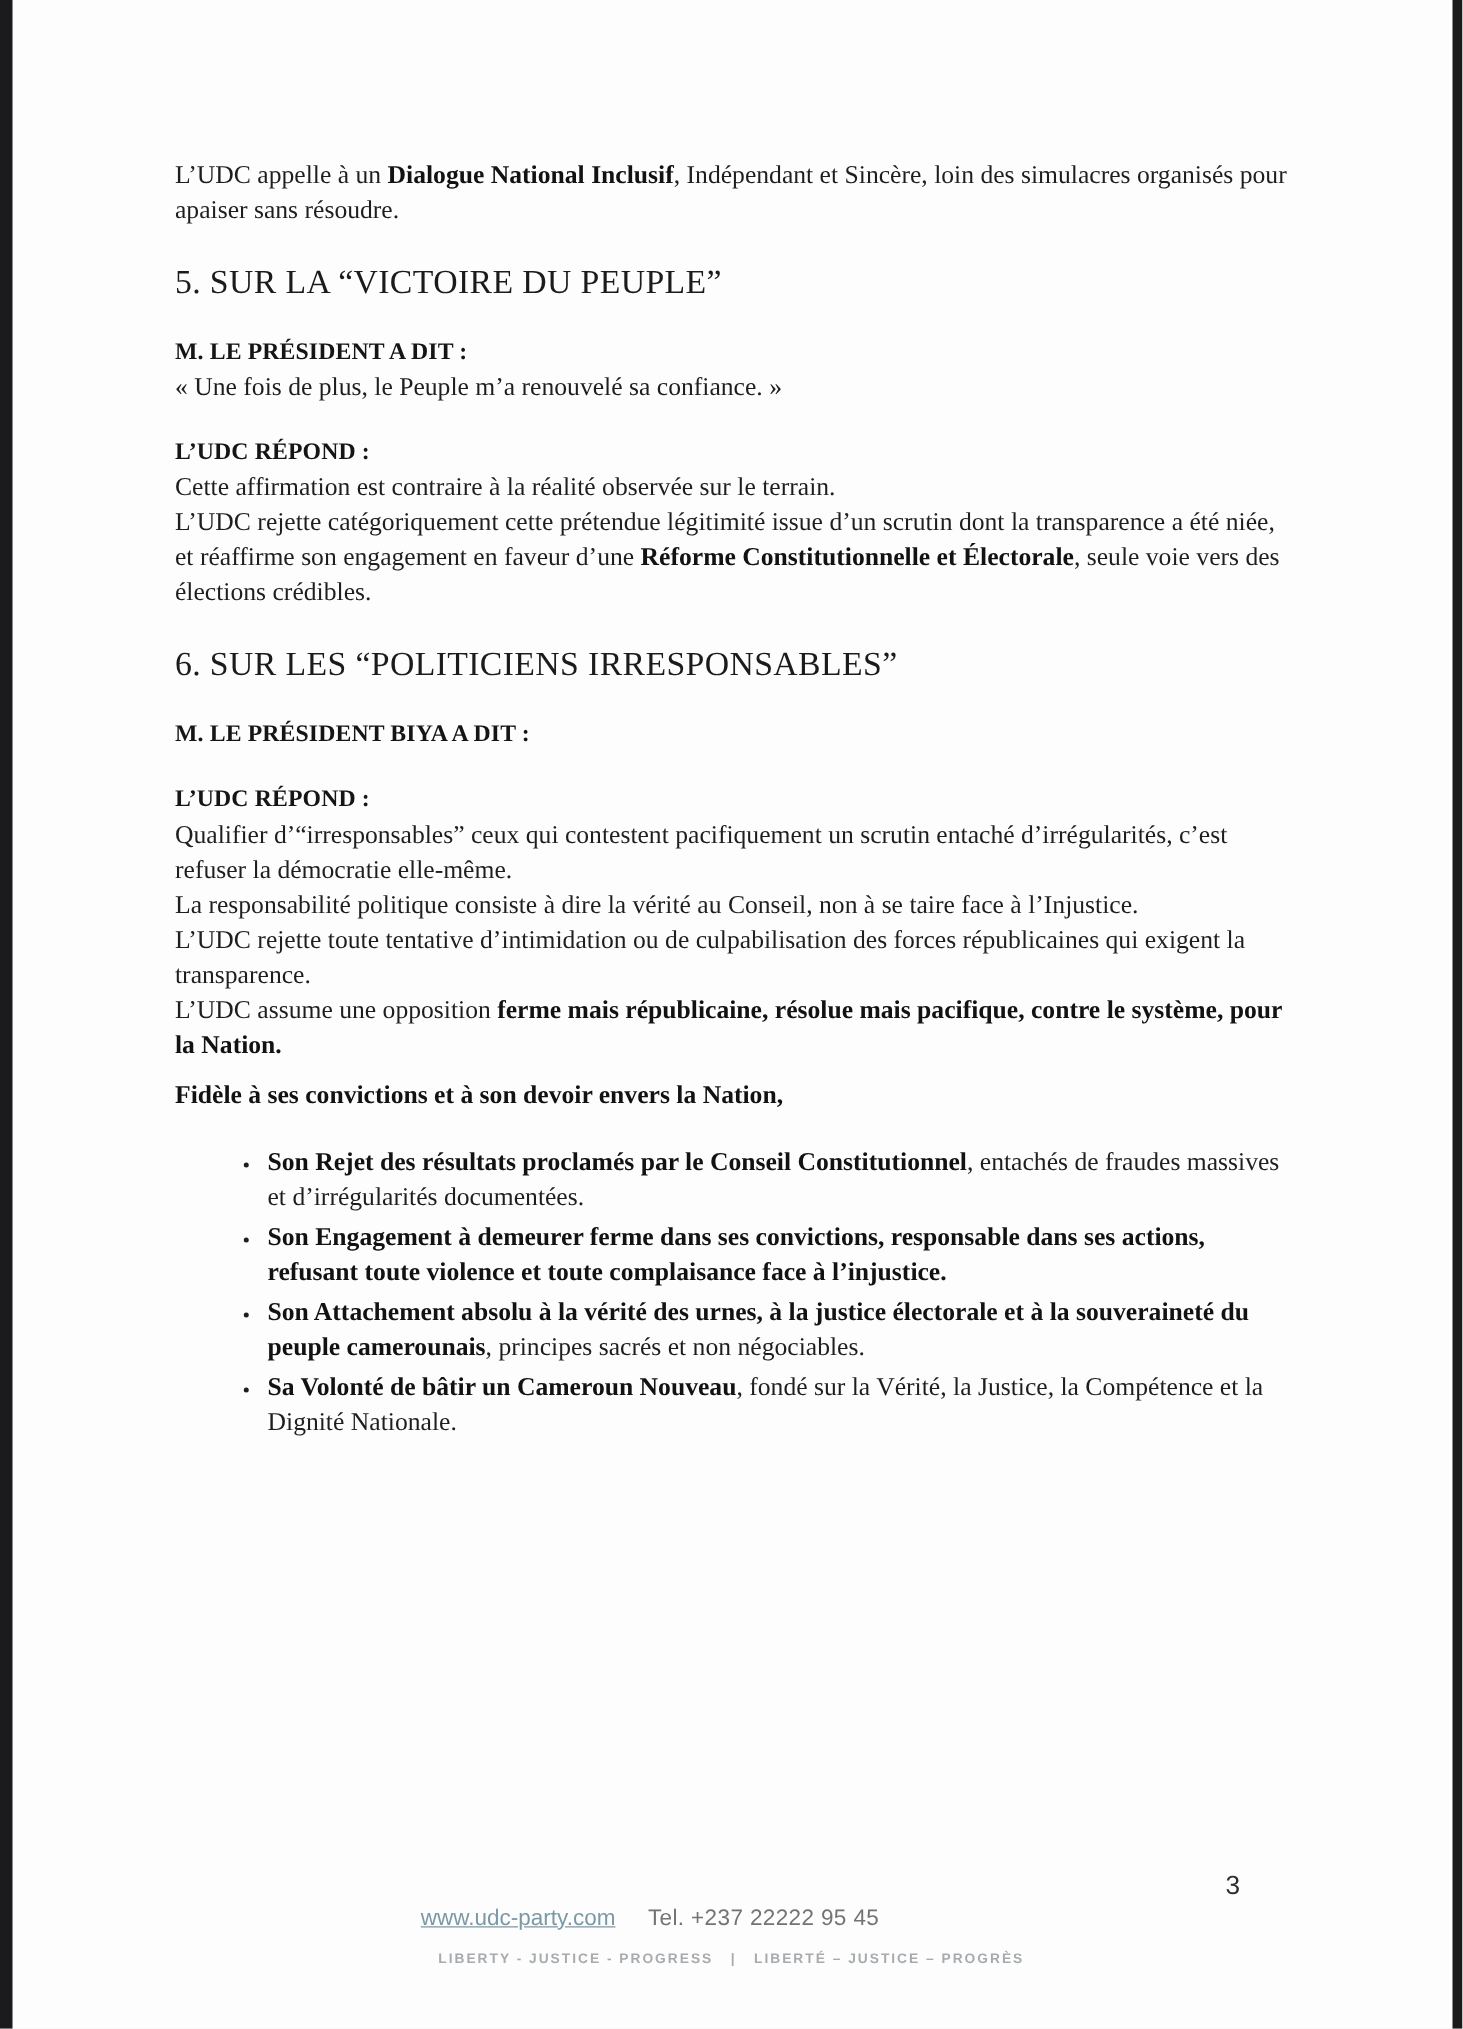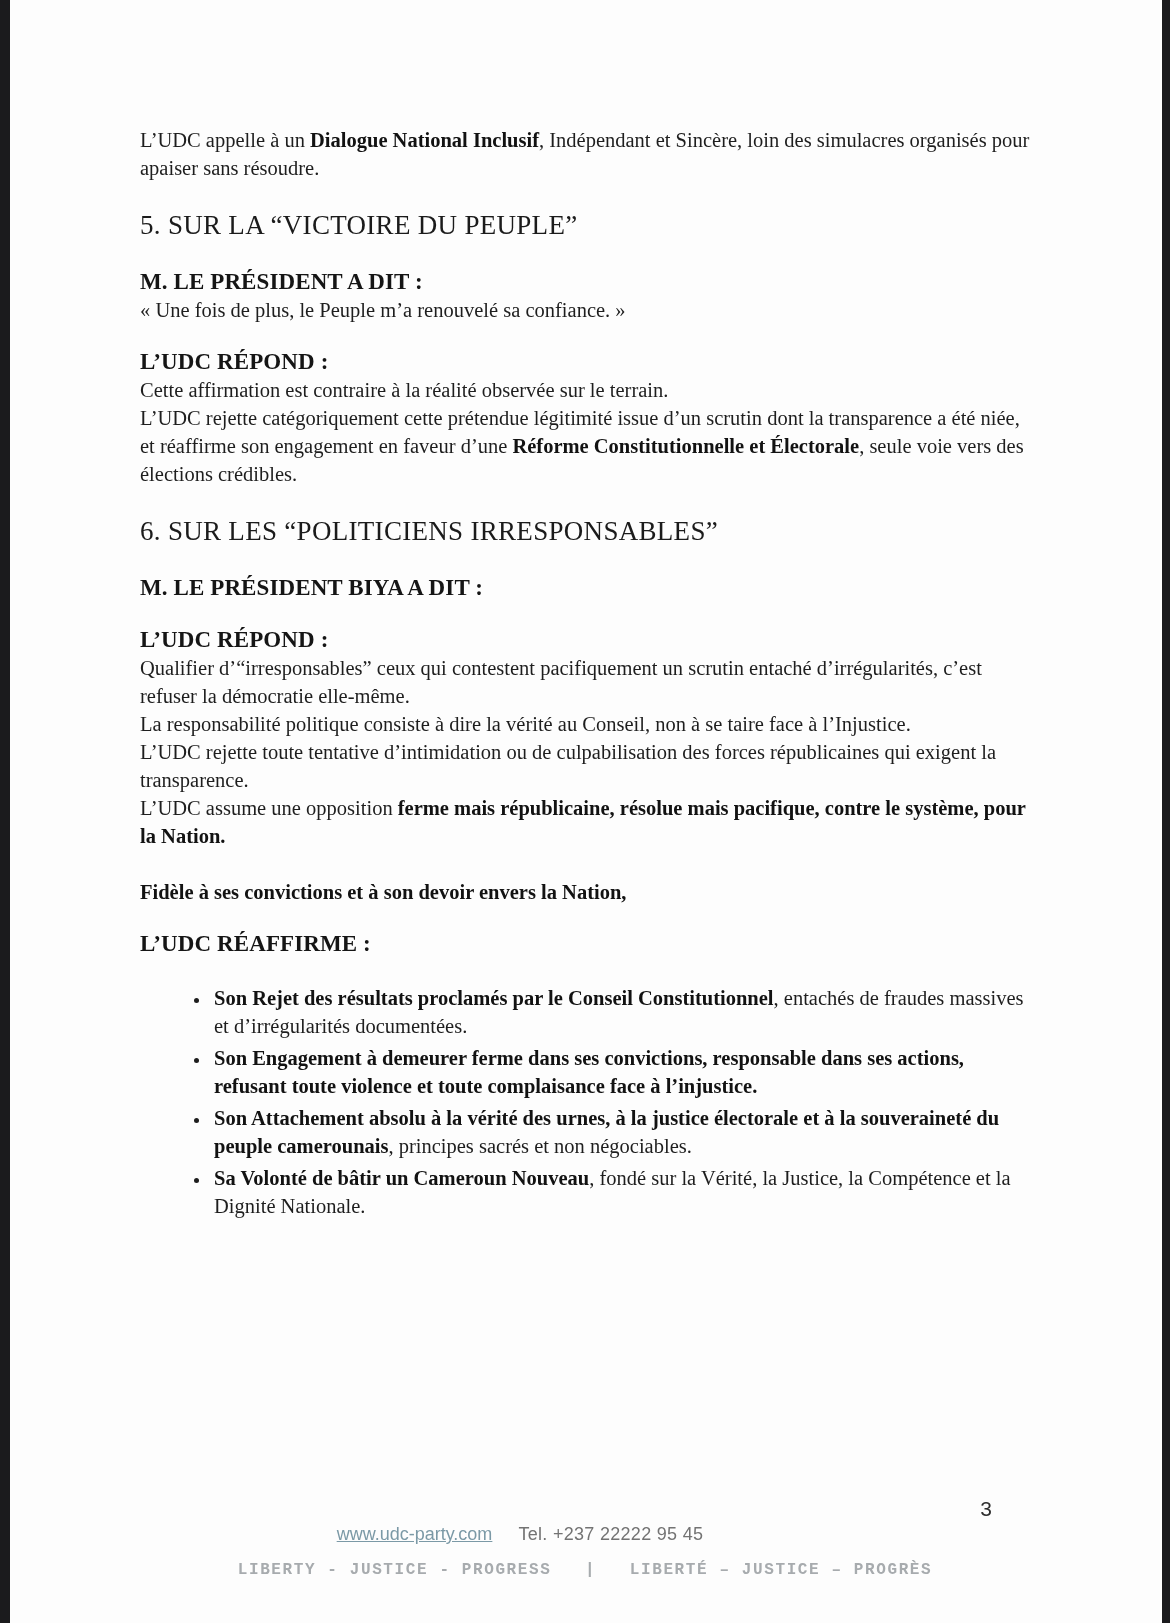--- a/index.html
+++ b/index.html
@@ -37,27 +37,27 @@
   h2.section-heading {
     font-size: 27px;
     font-weight: 400;
     letter-spacing: 0.3px;
     color: #1b1b1b;
     margin: 26px 0 26px 0;
     line-height: 34px;
   }
   p.label {
     font-weight: 700;
-    font-size: 23px;
+    font-size: 19px;
     color: #151515;
     margin-top: 24px;
     letter-spacing: 0.1px;
   }
   p.para { margin: 0; }
-  p.standalone { margin-top: 28px; }
+  p.standalone { margin-top: 12px; }
 
   ul.bullet-list {
     margin: 26px 0 0 0;
     padding-left: 70px;
   }
   ul.bullet-list li {
     margin-bottom: 4px;
     padding-left: 4px;
   }
   ul.bullet-list li::marker { font-size: 16px; }
@@ -86,22 +86,22 @@
     font-family: "Liberation Sans", "DejaVu Sans", sans-serif;
     font-size: 21px;
     color: #2e2e2e;
   }
   .motto {
     position: absolute;
     top: 1561px;
     left: 0;
     width: 100%;
     text-align: center;
-    font-family: Liberation Mono, monospace;
-    font-size: 16px;
+    font-family: Liberation Sans, sans-serif;
+    font-size: 11px;
     font-weight: 700;
     letter-spacing: 1.6px;
     color: #a7abae;
     white-space: pre;
   }
 </style>
 </head>
 <body>
 
 <div class="page">
@@ -117,21 +117,20 @@
       <p class="para">Cette affirmation est contraire à la réalité observée sur le terrain.</p>
       <p class="para">L’UDC rejette catégoriquement cette prétendue légitimité issue d’un scrutin dont la transparence a été niée, et réaffirme son engagement en faveur d’une <b>Réforme Constitutionnelle et Électorale</b>, seule voie vers des élections crédibles.</p>
       <h2 class="section-heading">6. SUR LES “POLITICIENS IRRESPONSABLES”</h2>
       <p class="label">M. LE PRÉSIDENT BIYA A DIT :</p>
       <p class="label">L’UDC RÉPOND :</p>
       <p class="para">Qualifier d’“irresponsables” ceux qui contestent pacifiquement un scrutin entaché d’irrégularités, c’est refuser la démocratie elle-même.</p>
       <p class="para">La responsabilité politique consiste à dire la vérité au Conseil, non à se taire face à l’Injustice.</p>
       <p class="para">L’UDC rejette toute tentative d’intimidation ou de culpabilisation des forces républicaines qui exigent la transparence.</p>
       <p class="para">L’UDC assume une opposition <b>ferme mais républicaine, résolue mais pacifique, contre le système, pour la Nation.</b></p>
       <p class="para standalone"><b>Fidèle à ses convictions et à son devoir envers la Nation,</b></p>
-      <p class="label">L’UDC RÉAFFIRME :</p>
       <ul class="bullet-list">
         <li><b>Son Rejet des résultats proclamés par le Conseil Constitutionnel</b>, entachés de fraudes massives et d’irrégularités documentées.</li>
         <li><b>Son Engagement à demeurer ferme dans ses convictions, responsable dans ses actions, refusant toute violence et toute complaisance face à l’injustice.</b></li>
         <li><b>Son Attachement absolu à la vérité des urnes, à la justice électorale et à la souveraineté du peuple camerounais</b>, principes sacrés et non négociables.</li>
         <li><b>Sa Volonté de bâtir un Cameroun Nouveau</b>, fondé sur la Vérité, la Justice, la Compétence et la Dignité Nationale.</li>
       </ul>
     </div>
 
   <div class="footer-line">
     <span class="footer-website" style="color: rgb(123, 153, 166);">www.udc-party.com</span>

